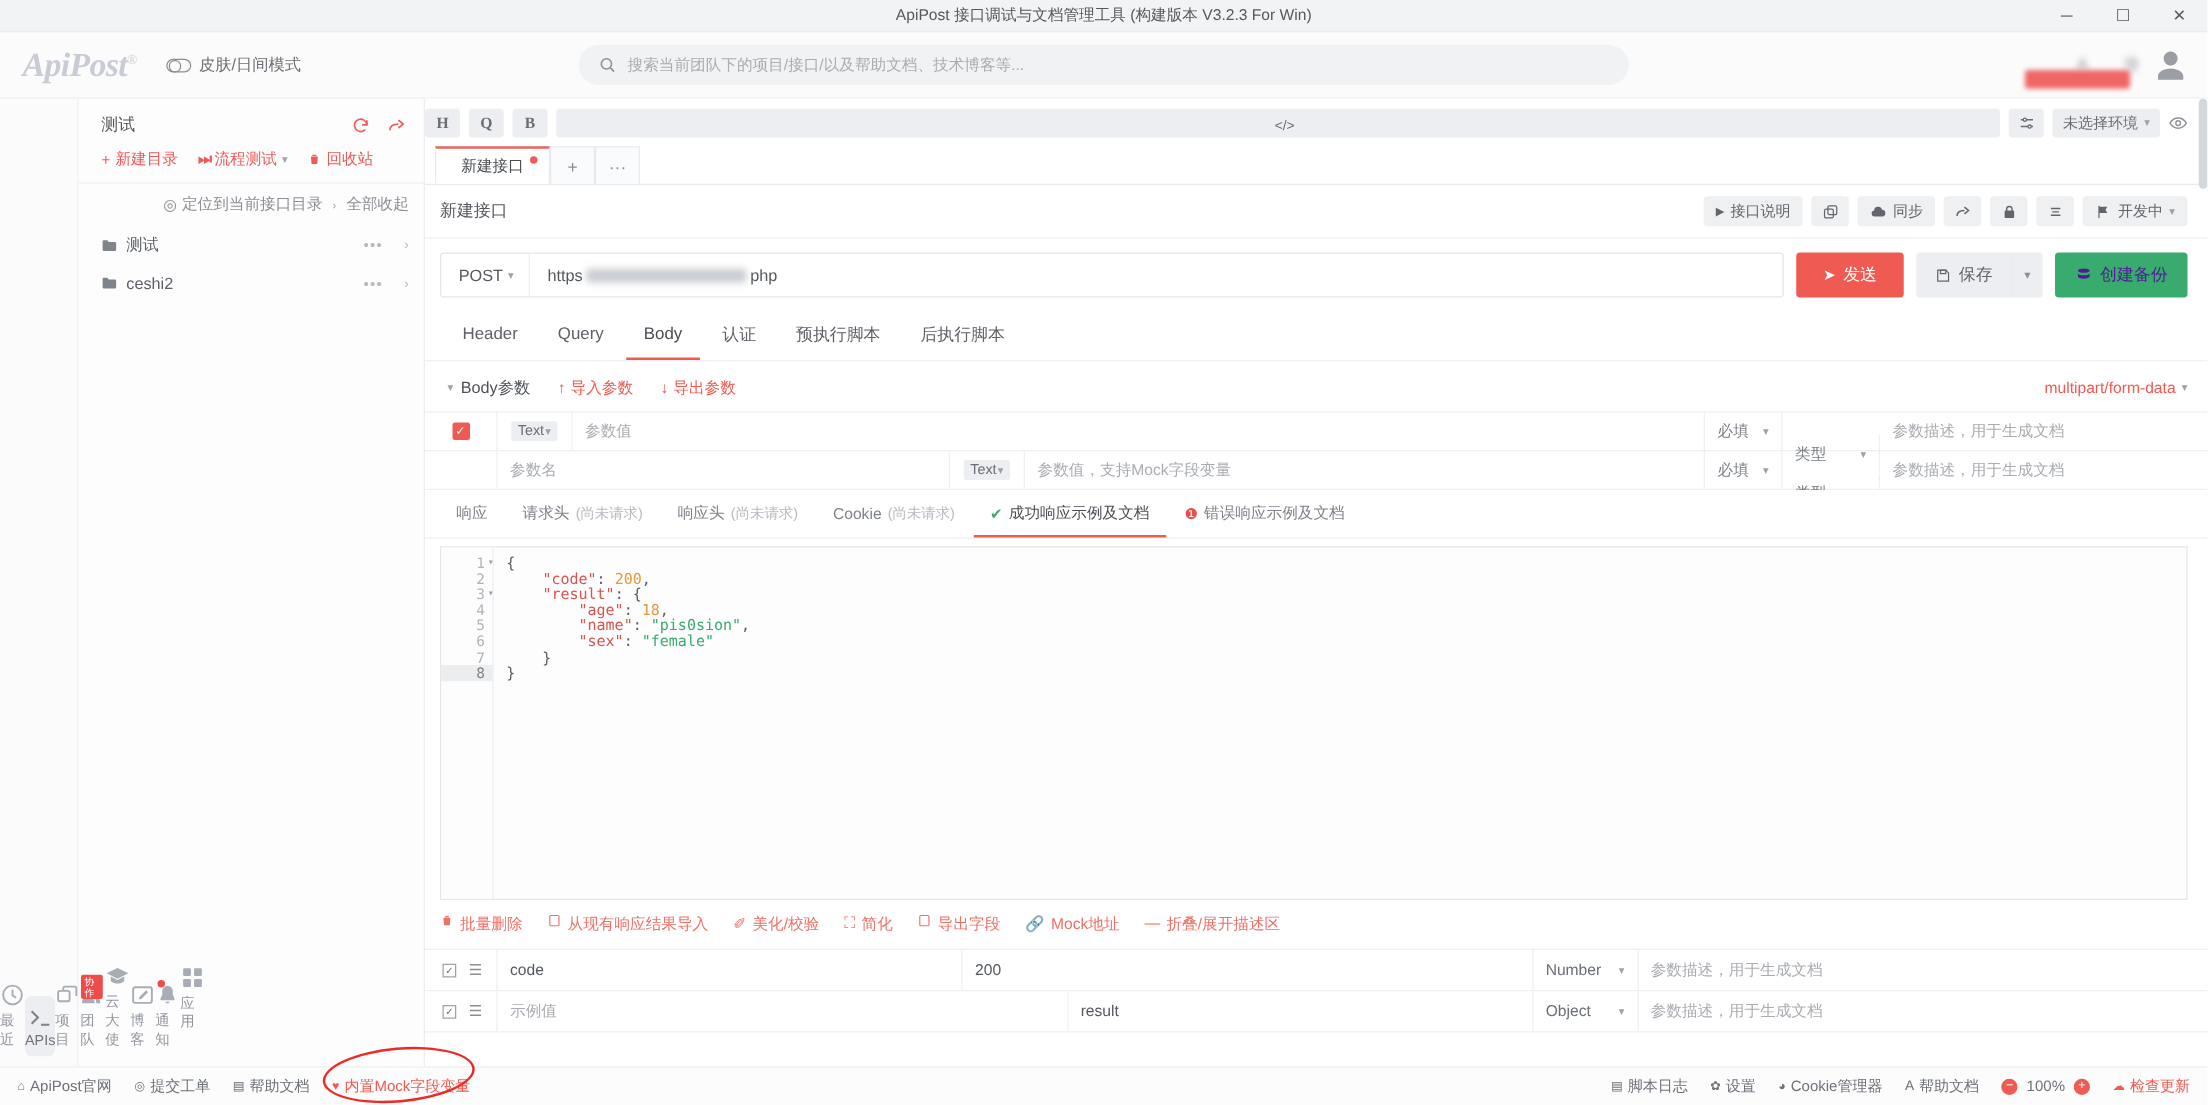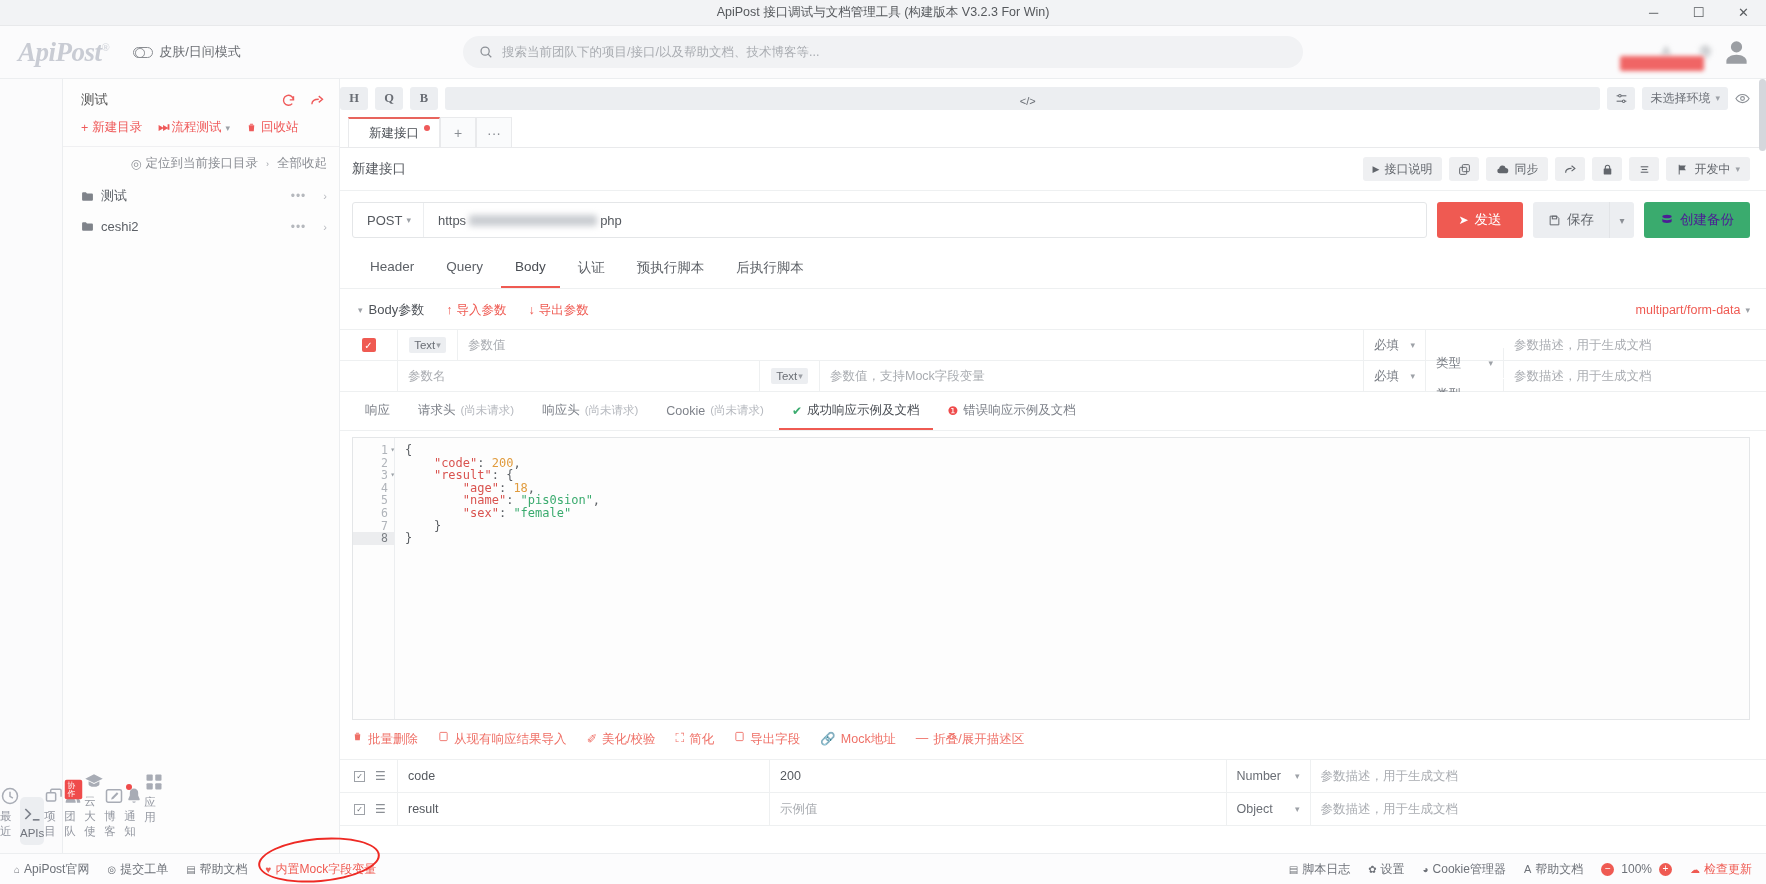--- a/index.html
+++ b/index.html
@@ -789,22 +789,22 @@
           <span>Number</span>
           <span class="caret">▾</span>
         </div>
         <div class="fcell f-desc">参数描述，用于生成文档</div>
       </div>
       <div class="frow">
         <div class="fcell f-ctl">
           <span class="box">✓</span>
           <span class="grip">☰</span>
         </div>
+        <div class="fcell f-val ph">示例值</div>
         <div class="fcell f-name">result</div>
-        <div class="fcell f-val ph">示例值</div>
         <div class="fcell f-type">
           <span>Object</span>
           <span class="caret">▾</span>
         </div>
         <div class="fcell f-desc">参数描述，用于生成文档</div>
       </div>
     </div>
 
     <div class="main-scroll-track">
       <div class="scroll-thumb"></div>

